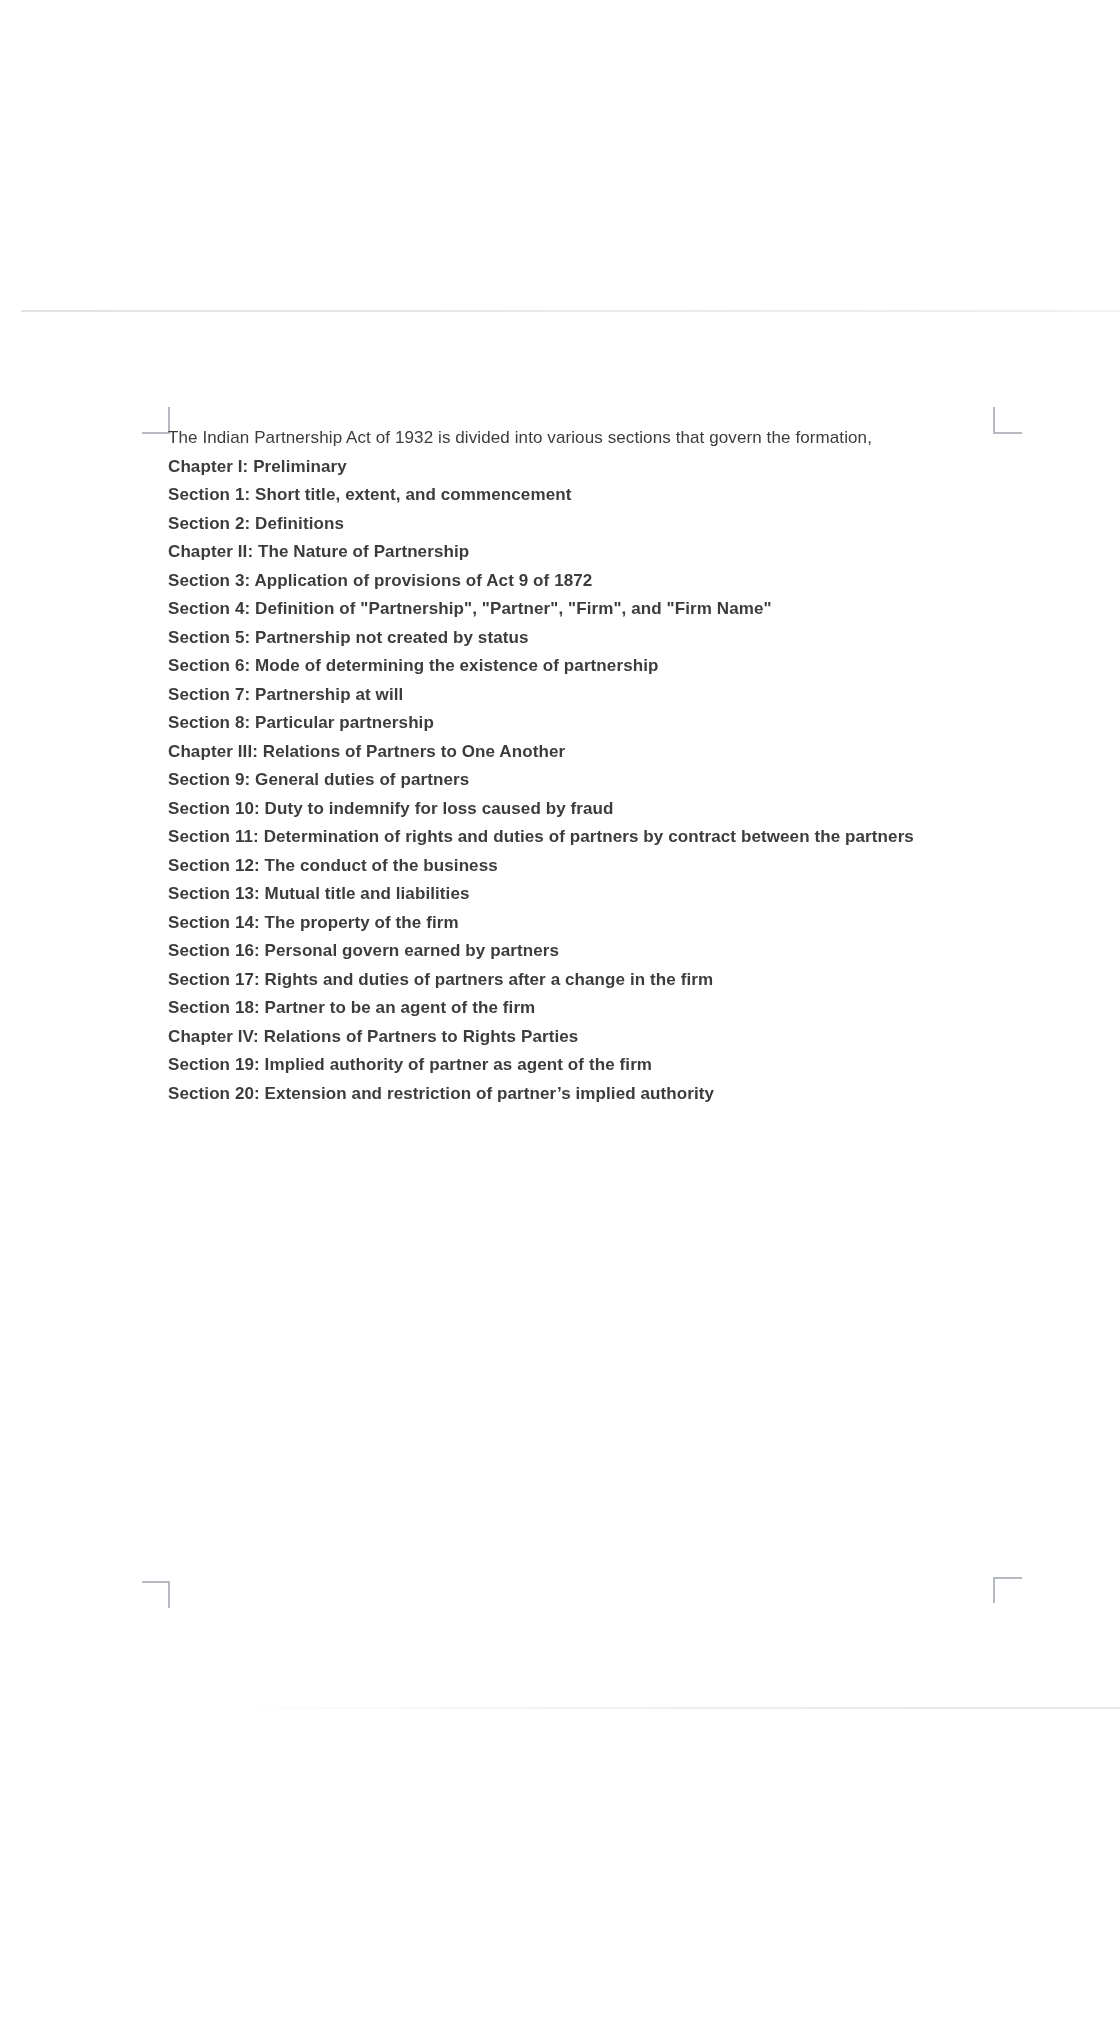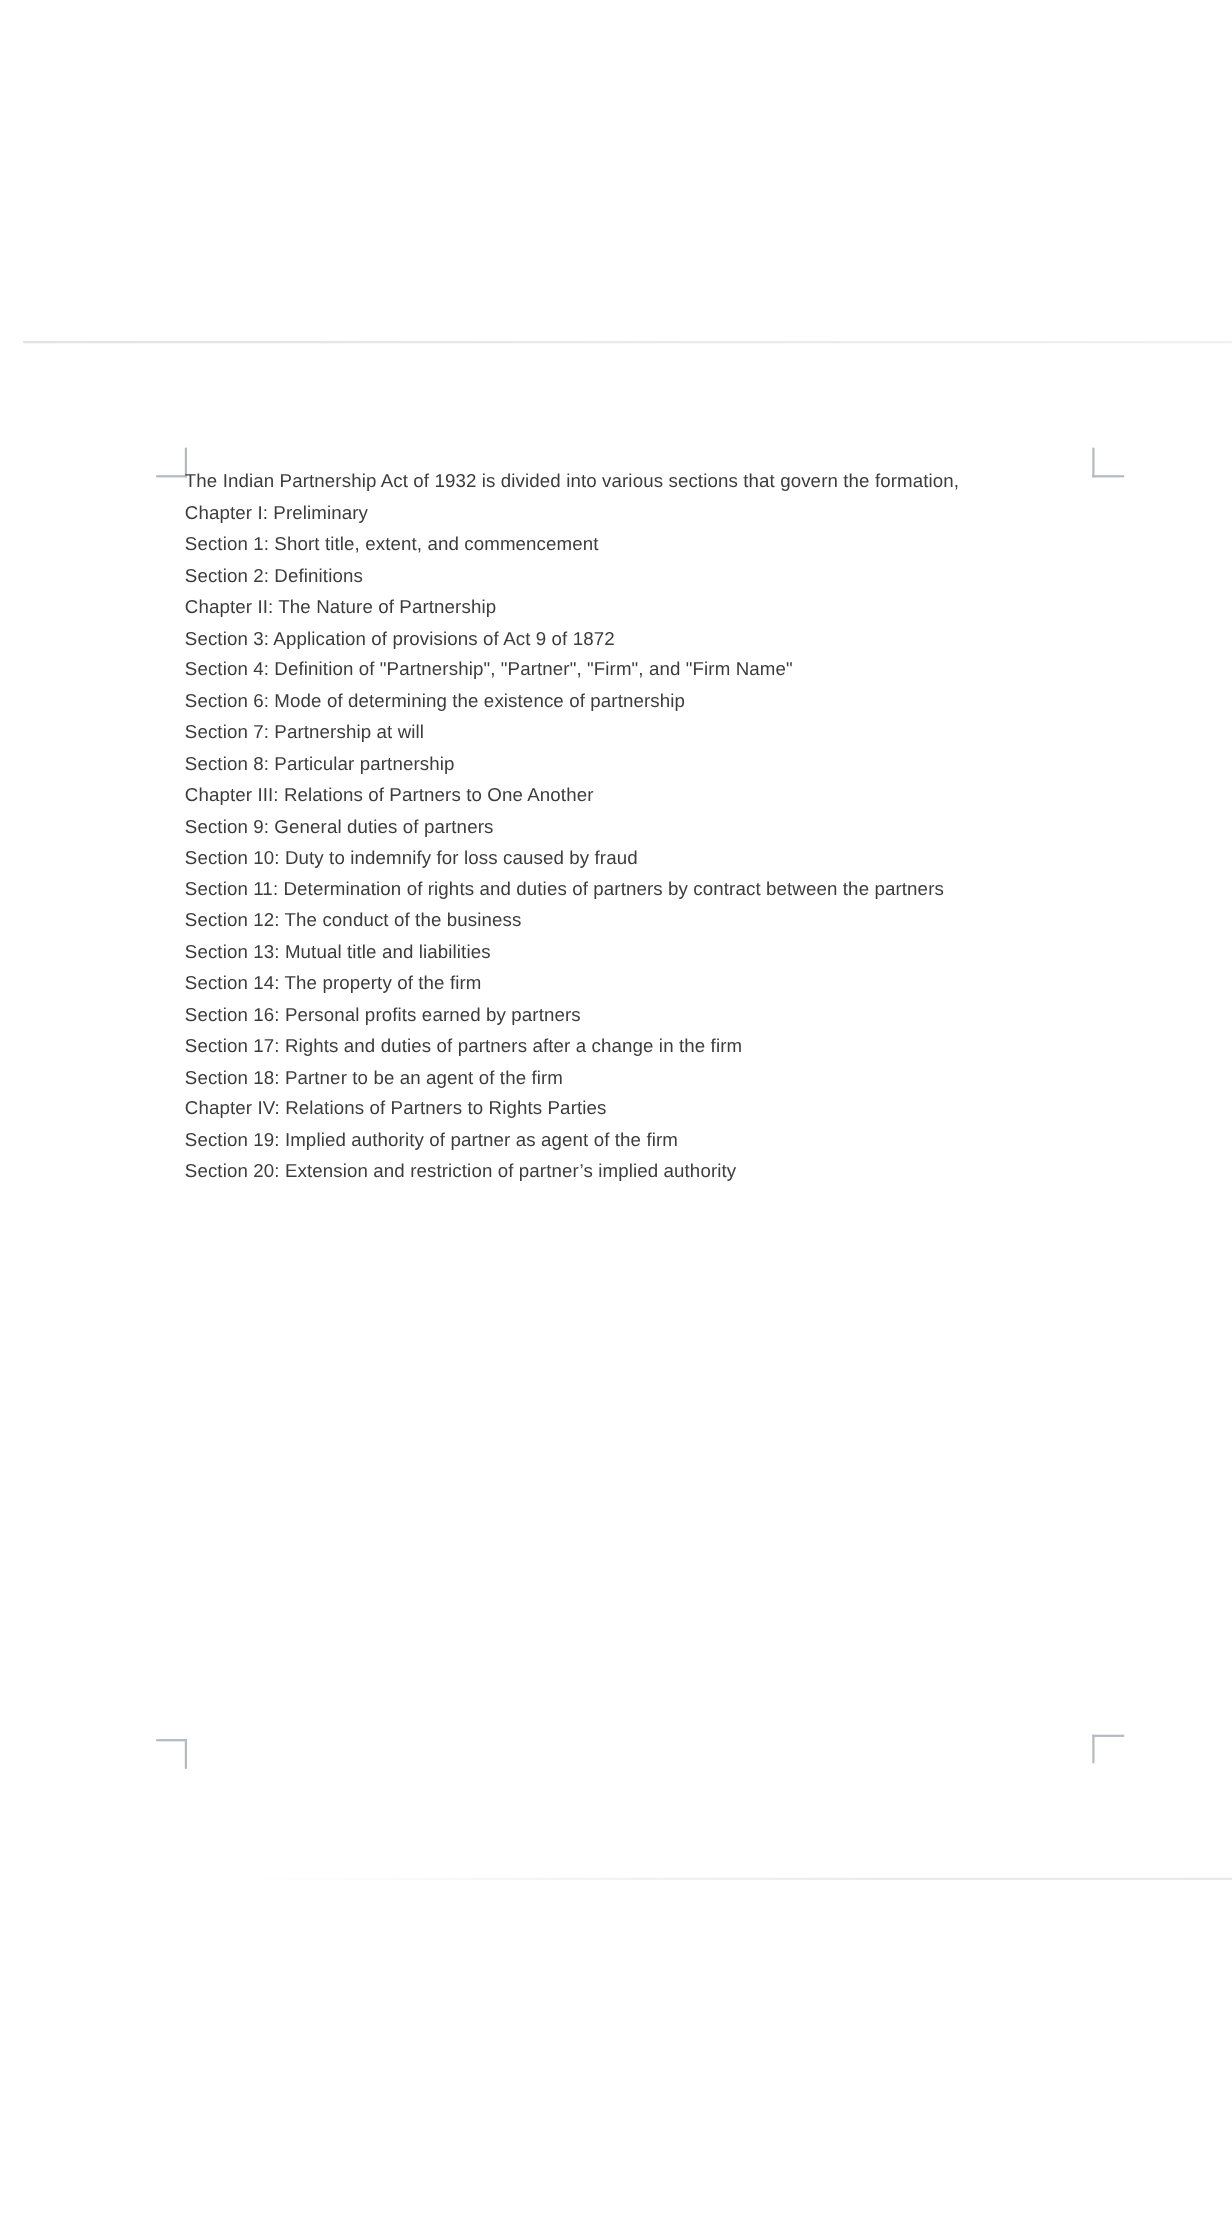--- a/index.html
+++ b/index.html
@@ -79,21 +79,21 @@
   .content p {
     margin: 0;
     white-space: nowrap;
   }
   .intro {
     margin-bottom: 19px;
   }
   .intro .line {
     display: block;
   }
-  .toc-line { margin-top: 16.5px; }
+  .toc-line { margin-top: 16.5px; font-weight: bold; }
 </style>
 </head>
 <body>
 
 <div class="page">
 
   <div class="divider-top"></div>
 
   <div class="mark tl"></div>
   <div class="mark tr"></div>
@@ -104,31 +104,32 @@
     <p class="intro">
       <span class="line">The Indian Partnership Act of 1932 is divided into various sections that govern the formation,</span>
     </p>
 
     <p class="toc-line">Chapter I: Preliminary</p>
     <p class="toc-line">Section 1: Short title, extent, and commencement</p>
     <p class="toc-line">Section 2: Definitions</p>
     <p class="toc-line">Chapter II: The Nature of Partnership</p>
     <p class="toc-line">Section 3: Application of provisions of Act 9 of 1872</p>
     <p class="toc-line">Section 4: Definition of "Partnership", "Partner", "Firm", and "Firm Name"</p>
+    <p class="toc-line">Section 5: Partnership not created by status</p>
     <p class="toc-line">Section 6: Mode of determining the existence of partnership</p>
     <p class="toc-line">Section 7: Partnership at will</p>
     <p class="toc-line">Section 8: Particular partnership</p>
     <p class="toc-line">Chapter III: Relations of Partners to One Another</p>
     <p class="toc-line">Section 9: General duties of partners</p>
     <p class="toc-line">Section 10: Duty to indemnify for loss caused by fraud</p>
     <p class="toc-line">Section 11: Determination of rights and duties of partners by contract between the partners</p>
     <p class="toc-line">Section 12: The conduct of the business</p>
     <p class="toc-line">Section 13: Mutual title and liabilities</p>
     <p class="toc-line">Section 14: The property of the firm</p>
-    <p class="toc-line">Section 16: Personal profits earned by partners</p>
+    <p class="toc-line">Section 16: Personal govern earned by partners</p>
     <p class="toc-line">Section 17: Rights and duties of partners after a change in the firm</p>
     <p class="toc-line">Section 18: Partner to be an agent of the firm</p>
     <p class="toc-line">Chapter IV: Relations of Partners to Rights Parties</p>
     <p class="toc-line">Section 19: Implied authority of partner as agent of the firm</p>
     <p class="toc-line">Section 20: Extension and restriction of partner’s implied authority</p>
   </div>
 
   <div class="divider-bottom"></div>
 
 </div>

